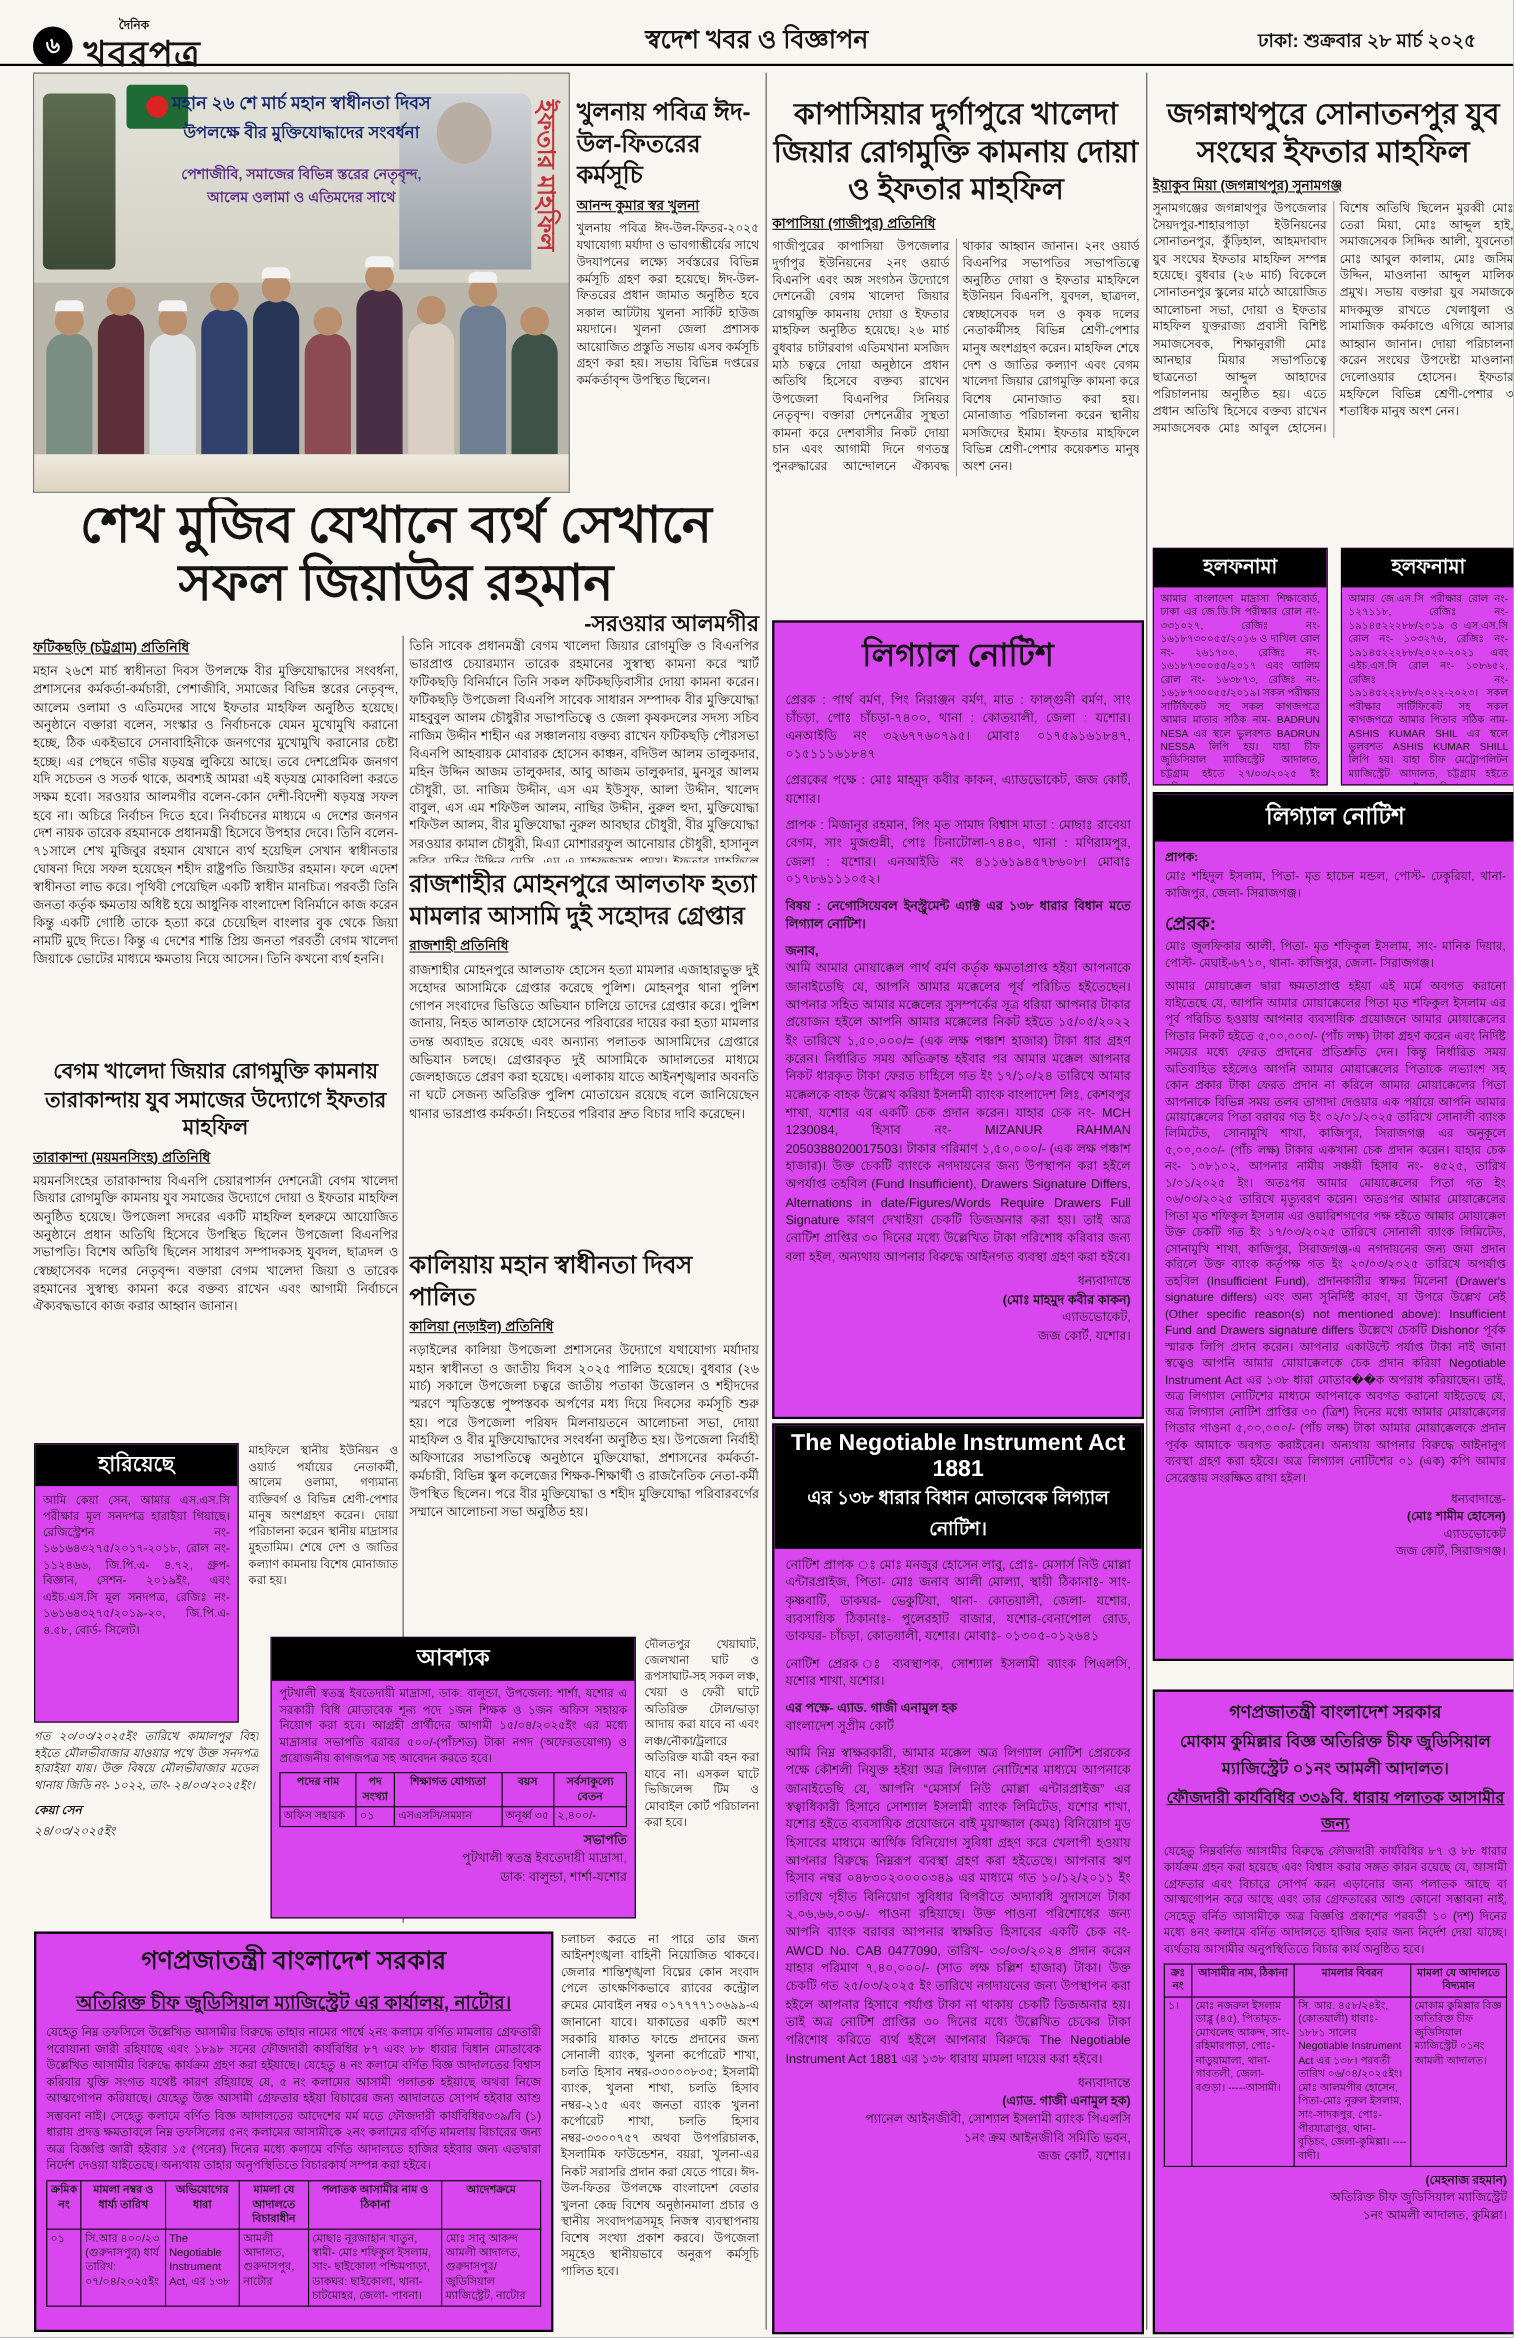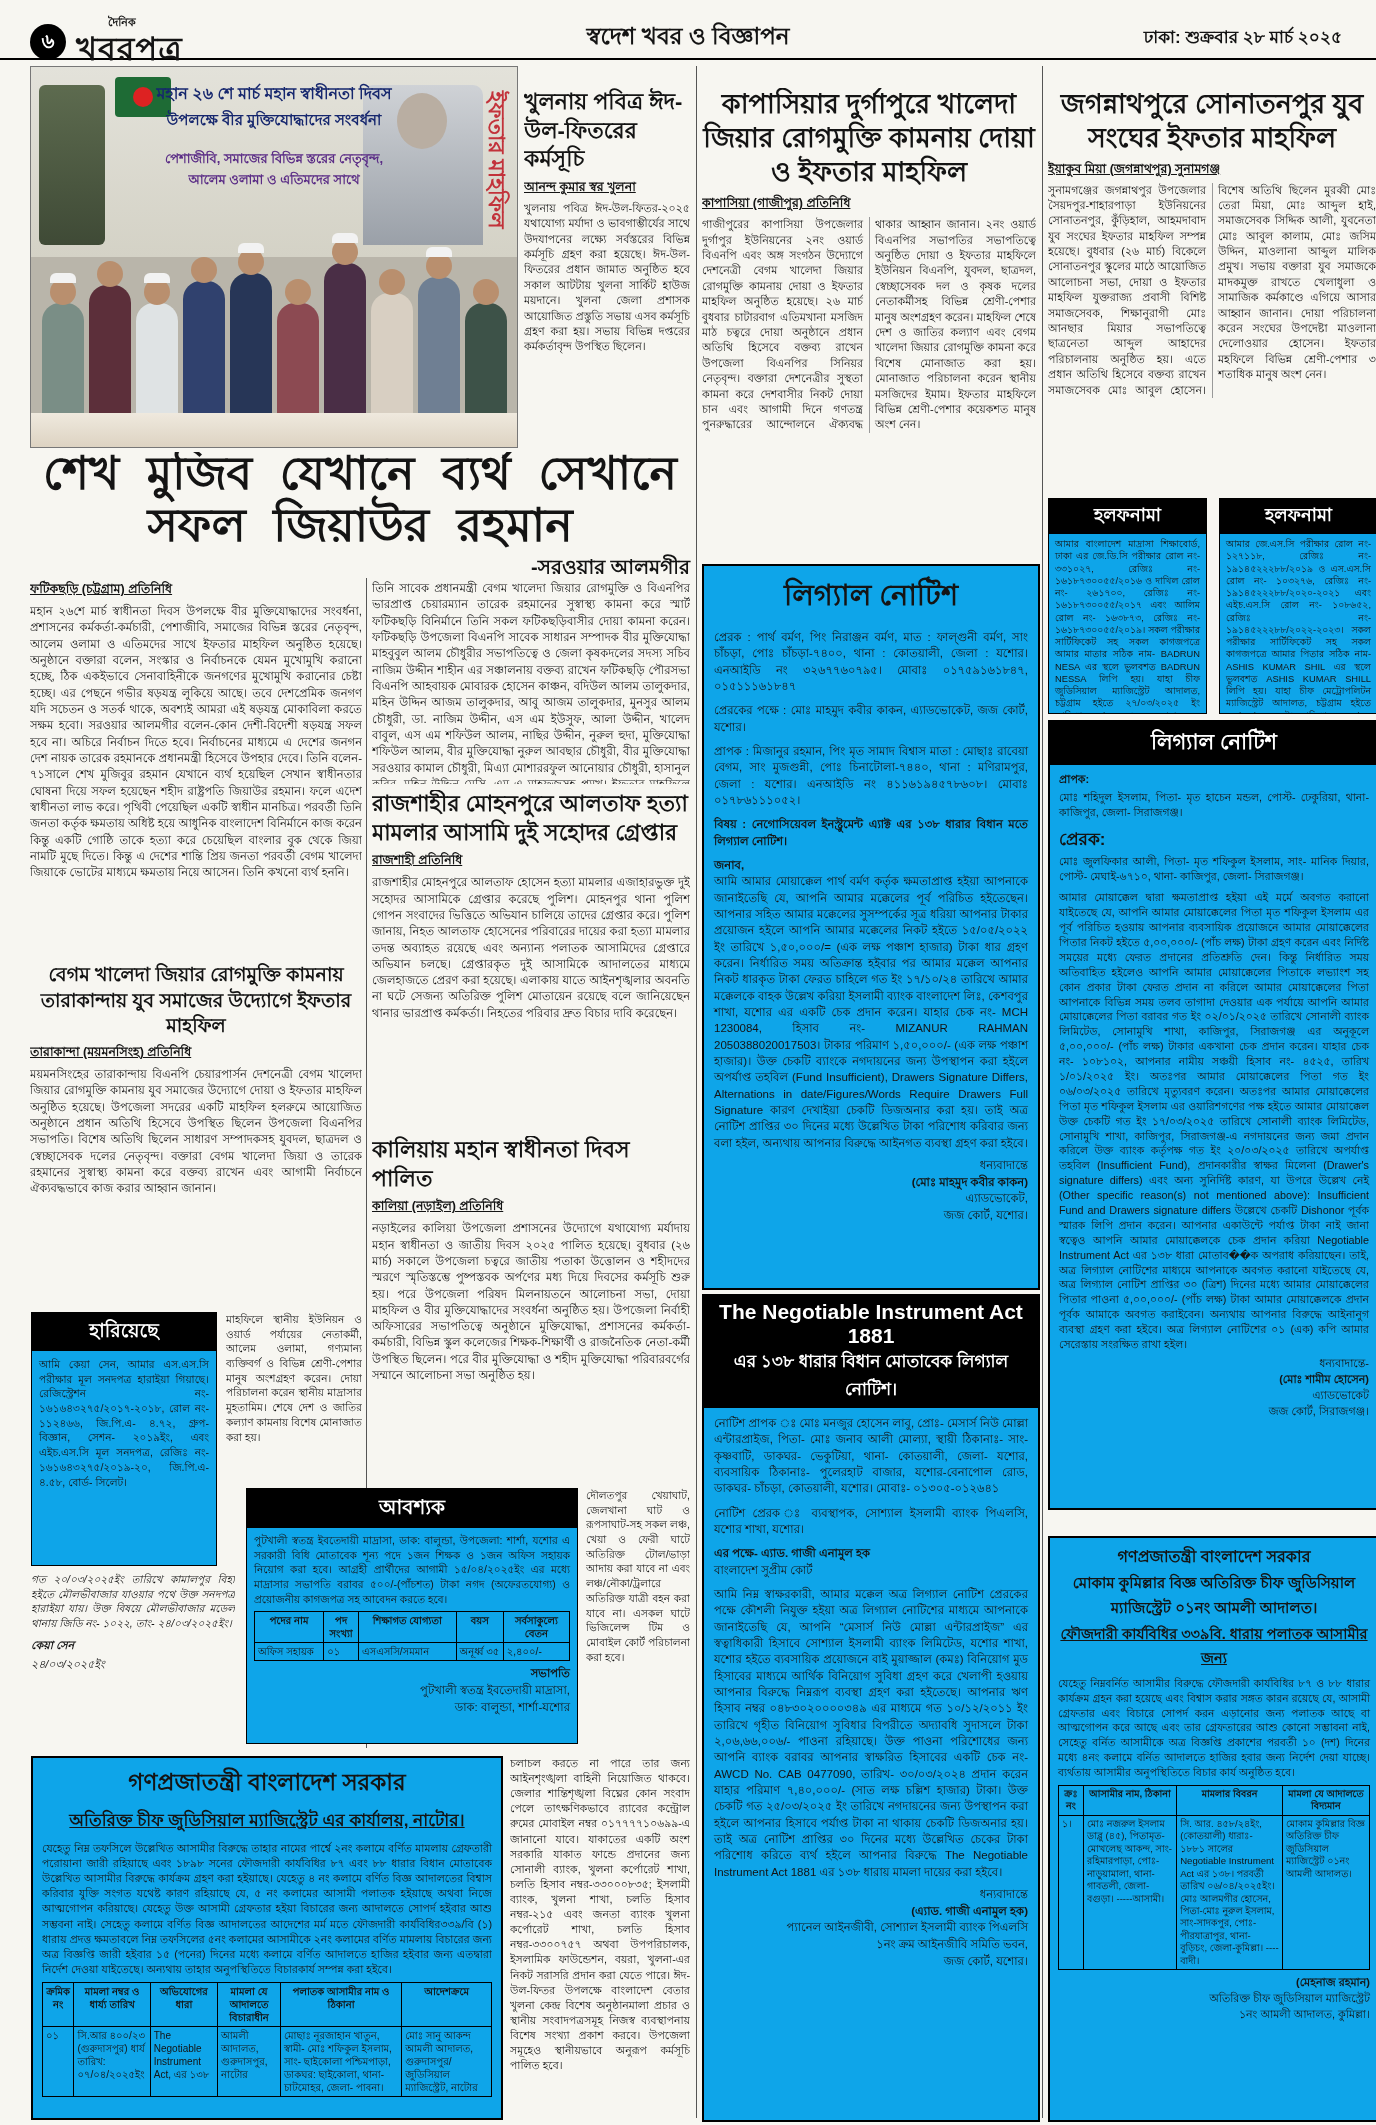--- a/index.html
+++ b/index.html
@@ -31,30 +31,30 @@
   .pb4{color:#5b2d86;font-size:13px;}
   .photo-crowd{position:absolute;left:0;bottom:34px;right:0;height:160px;display:flex;align-items:flex-end;justify-content:space-around;padding:0 8px;}
   .person{width:42px;height:110px;border-radius:18px 18px 0 0;position:relative;}
   .person::before{content:"";position:absolute;left:8px;top:-24px;width:26px;height:26px;border-radius:50%;background:#b98f6e;}
   .person:nth-child(odd)::after{content:"";position:absolute;left:8px;top:-30px;width:26px;height:10px;border-radius:6px 6px 0 0;background:#f2f2f2;}
   .p1{background:#7a8e86;}.p2{background:#5c2f3a;height:128px;}.p3{background:#dfe3e4;}.p4{background:#30416e;height:132px;}
   .p5{background:#273657;height:140px;}.p6{background:#8c4a52;}.p7{background:#4a2e46;height:150px;}.p8{background:#d8cfc2;height:120px;}
   .p9{background:#6f7f93;height:136px;}.p10{background:#3d5248;}
   .photo-table{position:absolute;left:0;bottom:0;right:0;height:34px;background:linear-gradient(#efe9de,#ddd3c2);}
   
-  .headline-xl{font-size:46px;line-height:1.12;font-weight:900;text-align:center;font-family:Liberation Mono, monospace;}
+  .headline-xl{font-size:46px;line-height:1.12;font-weight:900;text-align:center;}
   .headline-l{font-size:27px;line-height:1.25;font-weight:900;text-align:center;}
   .headline-m{font-size:22px;line-height:1.3;font-weight:900;text-align:left;}
   .headline-s{font-size:19px;line-height:1.35;font-weight:900;text-align:center;}
   .byline{font-size:20px;font-weight:bold;text-align:right;padding-right:14px;}
   .dateline{font-size:12.5px;font-weight:bold;text-decoration:underline;margin-bottom:3px;}
   .body-txt{font-size:11.5px;line-height:1.42;text-align:justify;}
   .body-sm{font-size:11px;line-height:1.4;text-align:justify;}
   .two-col{column-count:2;column-gap:12px;column-rule:1px solid #999;}
-  .nbox{border:2px solid #000;background:#0ea5e9;}
+  .nbox{border:2px solid #000;background:#d946ef;}
   .nbox-inner{padding:8px 10px;}
   .bar{background:#000;color:#fff;text-align:center;font-weight:900;}
   .sig{text-align:right;font-size:11.5px;line-height:1.45;}
   table.adtable{border-collapse:collapse;width:100%;font-size:10px;line-height:1.3;}
   table.adtable th,table.adtable td{border:1px solid #000;padding:2px 3px;vertical-align:top;text-align:left;font-weight:normal;}
   table.adtable th{font-weight:bold;text-align:center;}
   .center{text-align:center;}
   .u{text-decoration:underline;}
 </style>
 </head>

